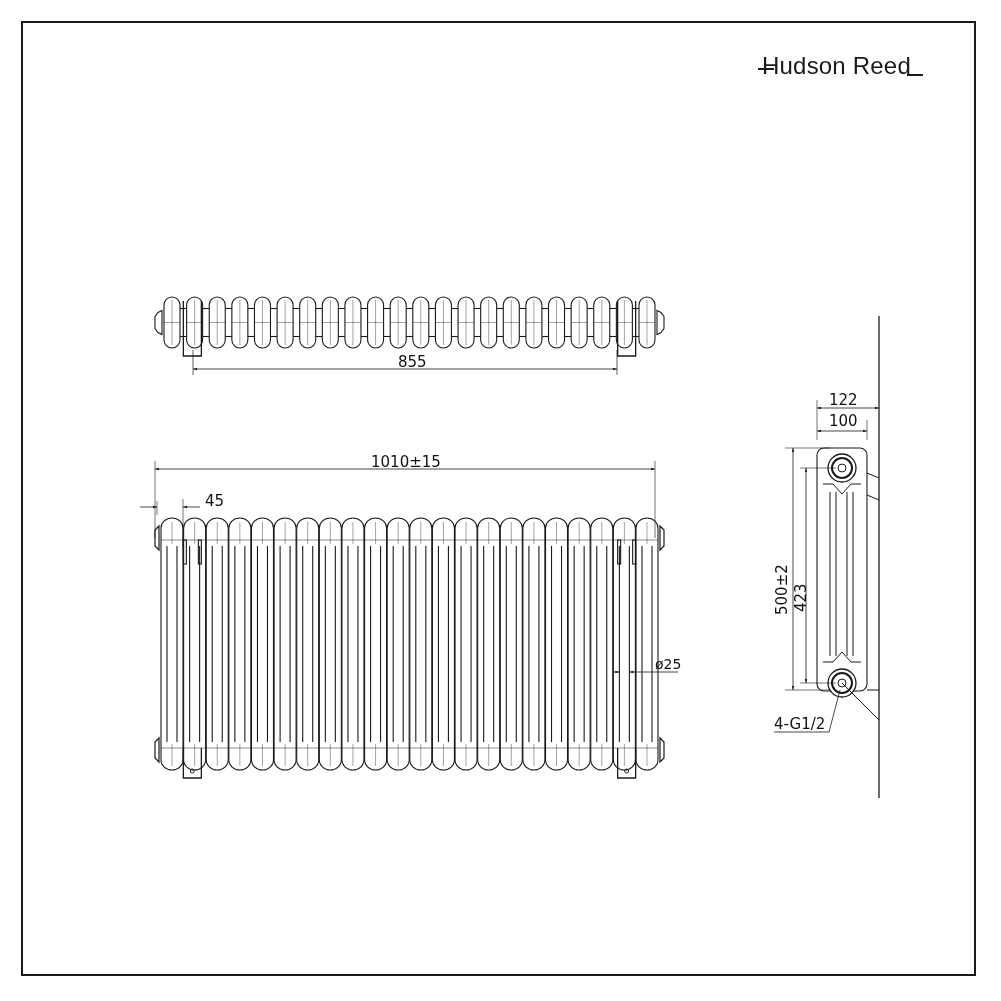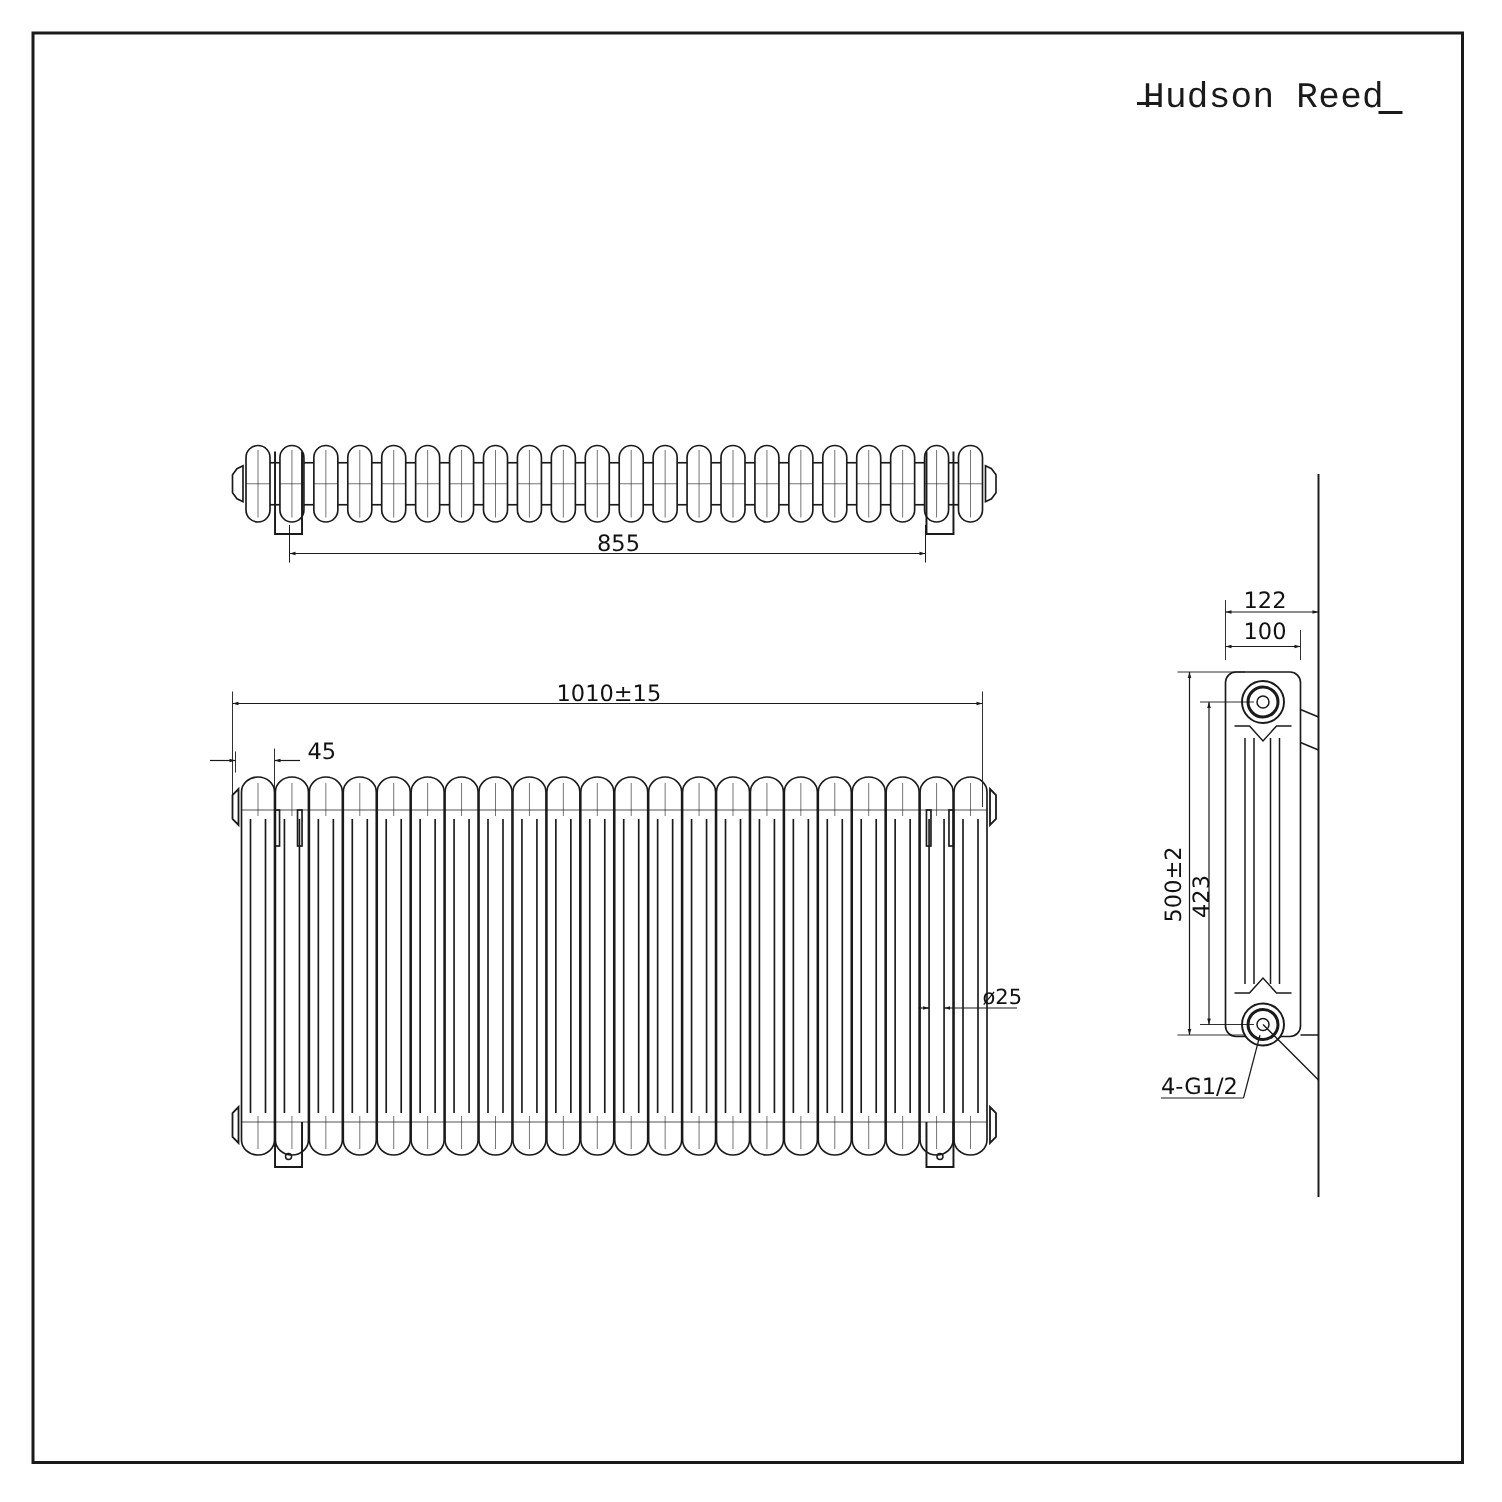--- a/index.html
+++ b/index.html
@@ -1,20 +1,20 @@
 <!DOCTYPE html>
 <html><head>
 <meta charset="utf-8">
 <style>
   html, body { margin: 0; padding: 0; background: #ffffff; }
   body { width: 1001px; height: 1001px; position: relative; overflow: hidden;
          font-family: "DejaVu Sans", sans-serif; }
   #frame { position: absolute; left: 21px; top: 21px; width: 955px; height: 955px;
            border: 2px solid #1a1a1a; box-sizing: border-box; }
-  #brand { position: absolute; left: 762px; top: 52px; font-family: Liberation Mono, monospace;
+  #brand { position: absolute; left: 762px; top: 52px; font-family: Liberation Sans, sans-serif;
            font-size: 24px; color: #1a1a1a; letter-spacing: 0.2px; white-space: nowrap; }
   #brand .bar-left { position: absolute; left: -4px; top: 16px; width: 16px; height: 1.6px; background:#1a1a1a; }
   #brand .bar-right { position: absolute; right: -12px; top: 22px; width: 16px; height: 1.6px; background:#1a1a1a; }
   svg { position: absolute; left: 0; top: 0; }
   .dim-text { font-family: "DejaVu Sans", sans-serif; font-size: 15px; fill: #111; }
 </style>
 </head>
 <body>
 
 <div id="frame"></div>

